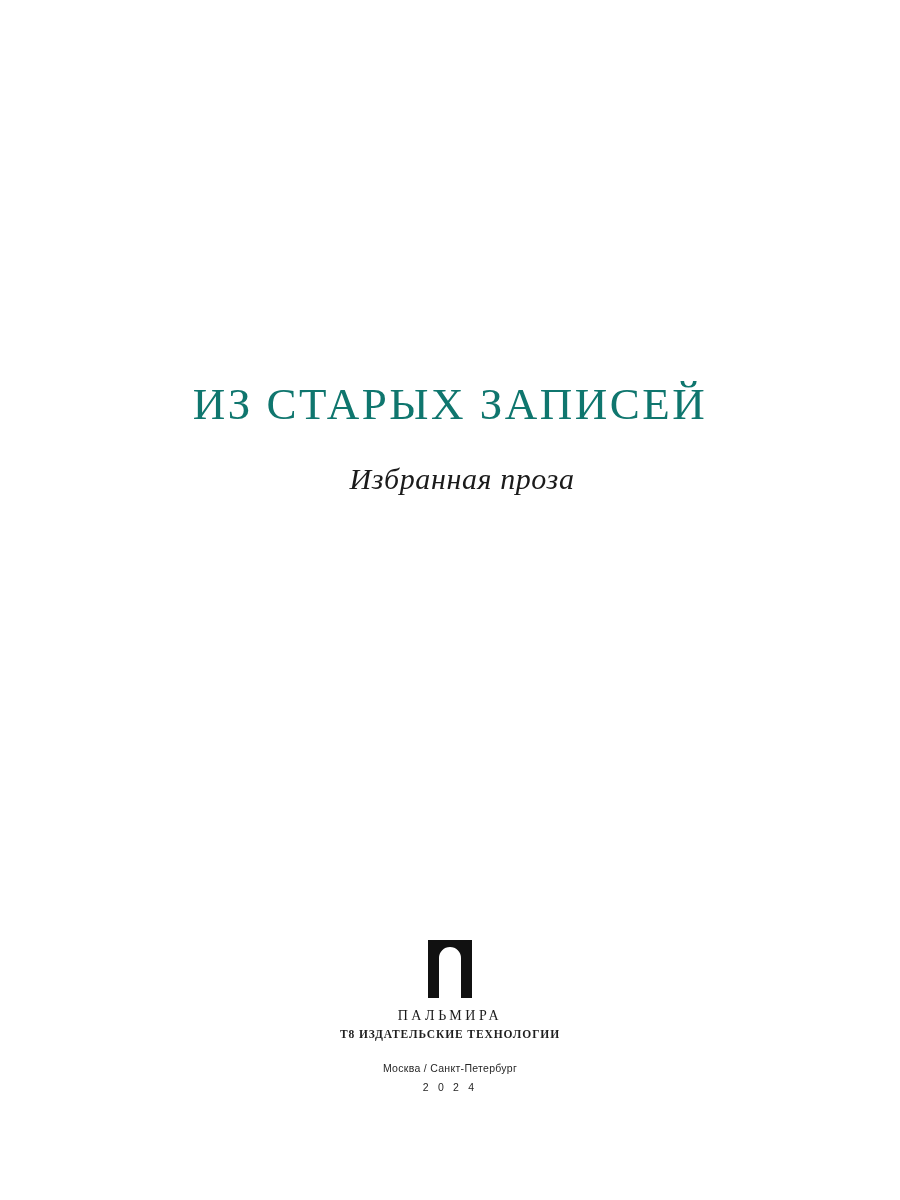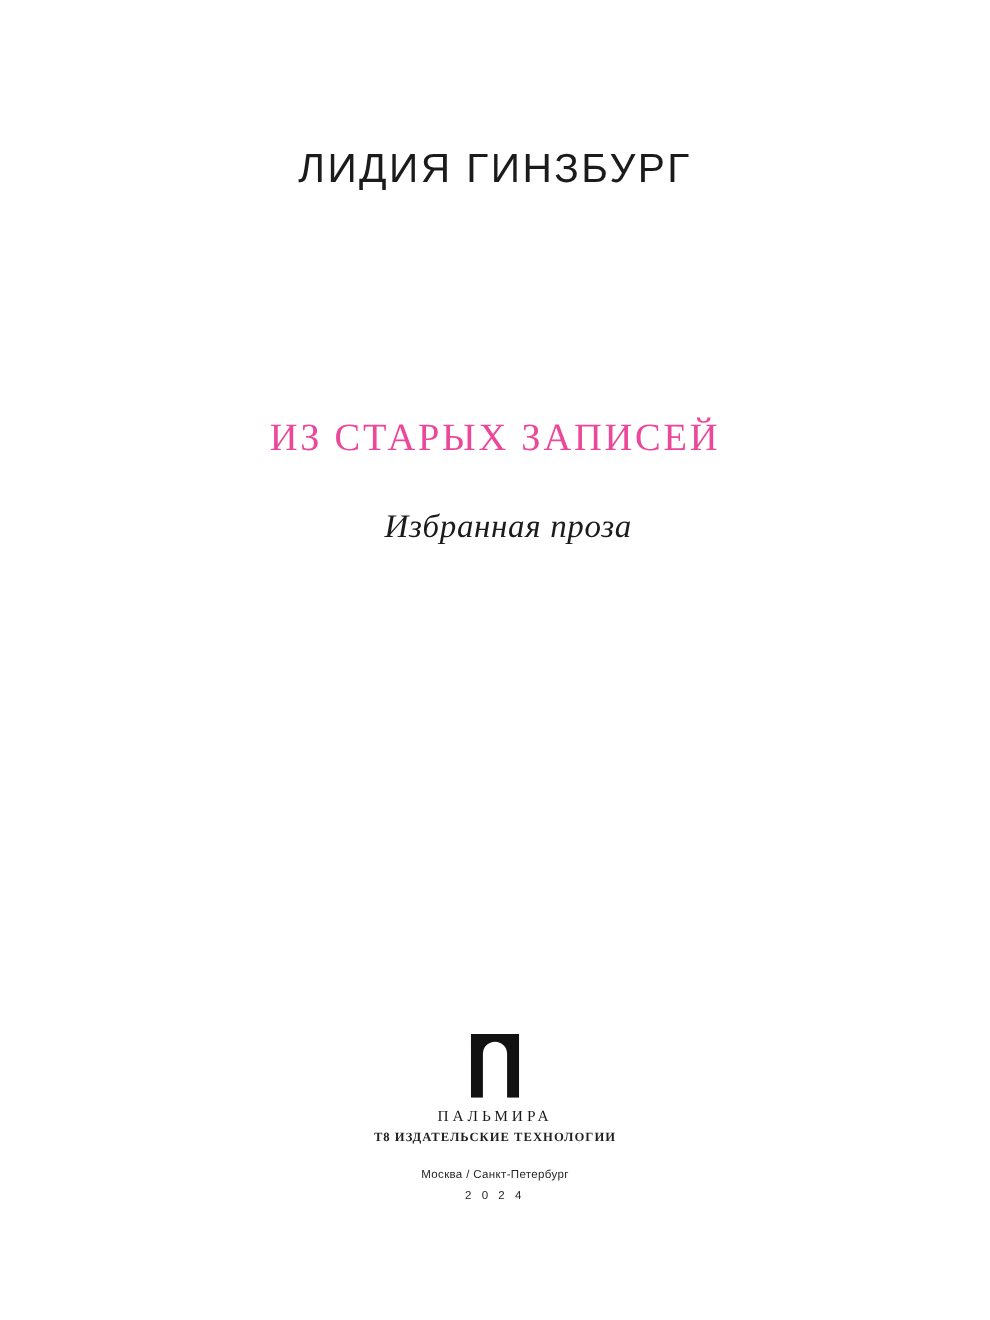--- a/index.html
+++ b/index.html
@@ -35,24 +35,24 @@
   }
 
   
   .title {
     position: absolute;
     top: 378px;
     left: 0;
     width: 900px;
     text-align: center;
     font-family: "Liberation Serif", serif;
-    font-size: 35px;
+    font-size: 45px;
     font-weight: 400;
     letter-spacing: 2.5px;
-    color: #ec4899;
+    color: #0f766e;
     white-space: nowrap;
   }
 
   
   .subtitle {
     position: absolute;
     top: 462px;
     left: 0;
     width: 900px;
     text-align: center;
@@ -106,21 +106,20 @@
     font-size: 10.5px;
     letter-spacing: 3.2px;
     color: #262626;
   }
 </style>
 </head>
 <body>
 
 <div class="page">
 
-  <div class="author">ЛИДИЯ ГИНЗБУРГ</div>
 
   <div class="title">ИЗ СТАРЫХ ЗАПИСЕЙ</div>
 
   <div class="subtitle">Избранная проза</div>
 
   <div class="publisher">
 
     <svg class="logo-mark" viewBox="0 0 44 58" aria-hidden="true">
       <path d="M0 0 H44 V58 H33 V18 A11 11 0 0 0 11 18 V58 H0 Z" fill="#111111"></path>
     </svg>

